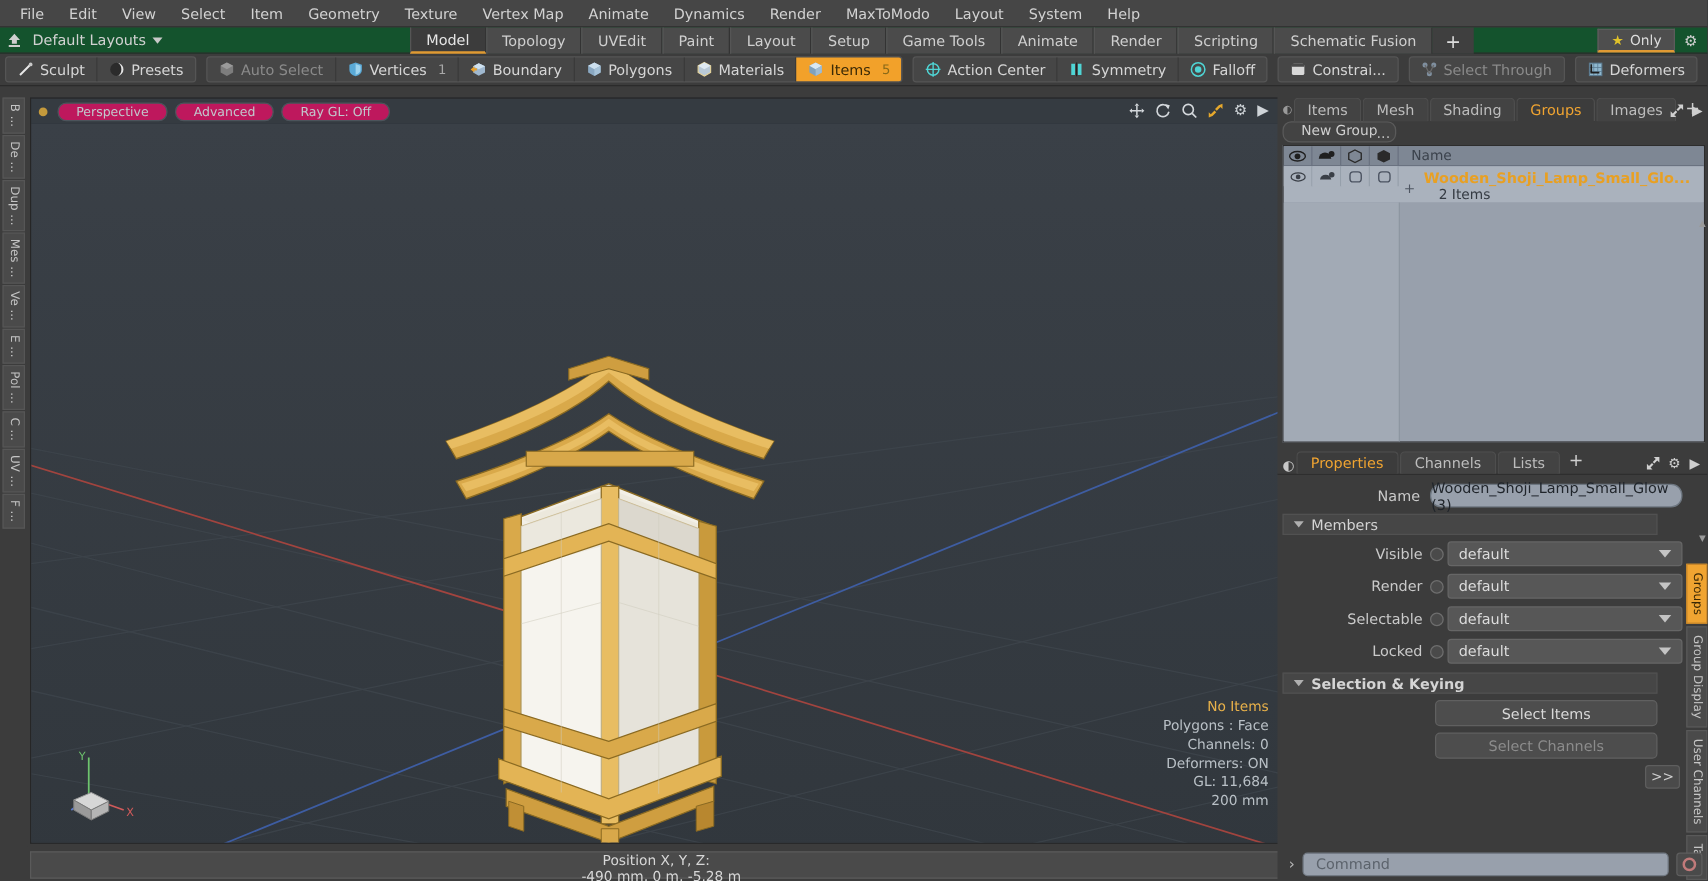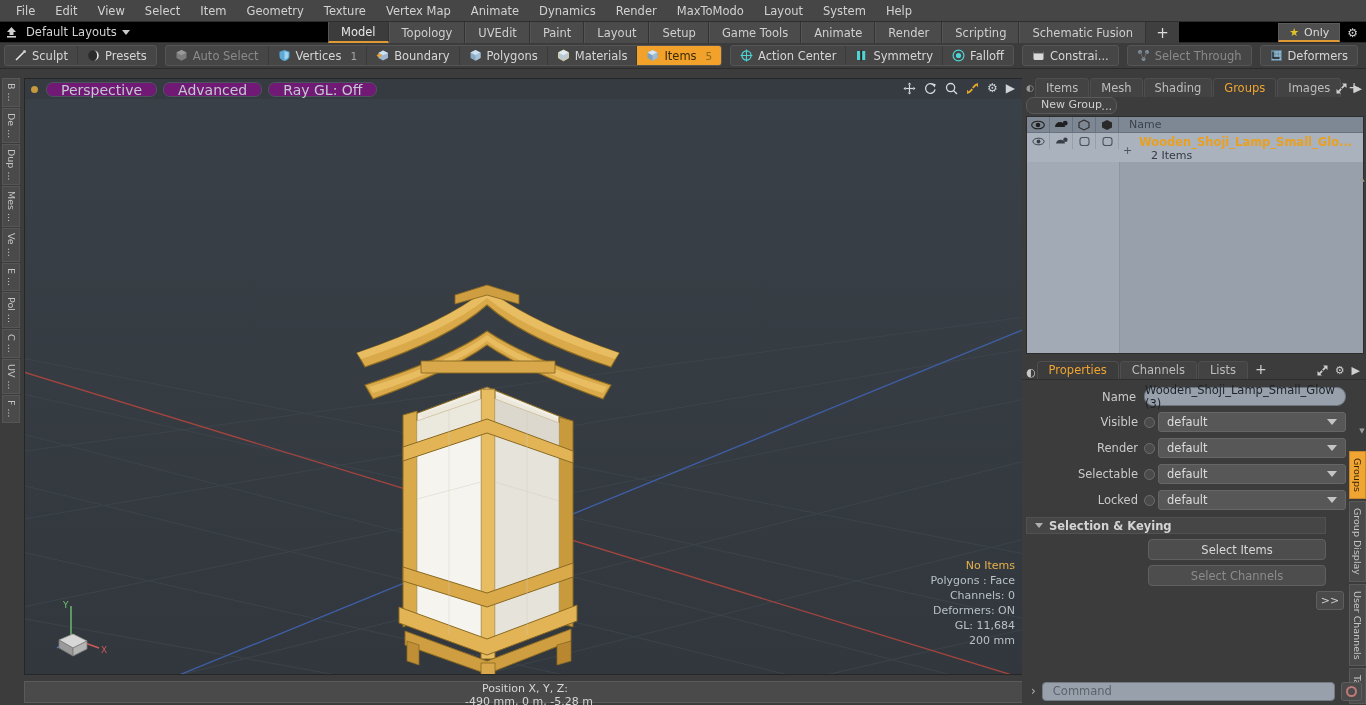--- a/index.html
+++ b/index.html
@@ -20,21 +20,21 @@
     display: flex; align-items: center; padding-left: 6px;
     border-bottom: 1px solid #2e2e2e;
   }
   .menubar .mi {
     padding: 0 10px; height: 20px; line-height: 20px;
     color: #d2d2d2; font-size: 11.5px; cursor: default; white-space: nowrap;
   }
 
   
   .layoutrow {
-    height: 21px; background: #000000;
+    height: 21px; background: #14532d;
     display: flex; align-items: center; position: relative;
     border-bottom: 1px solid #2b2b2b;
   }
   .home-ico { width: 22px; display:flex; align-items:center; justify-content:center; color:#cfcfcf; font-size:11px; }
   .deflayouts { padding: 0 8px 0 4px; font-size: 11.5px; color: #d2d2d2; display:flex; align-items:center; gap:5px;}
   .caret-d { width:0;height:0;border-left:4px solid transparent;border-right:4px solid transparent;border-top:5px solid #c9c9c9; }
   .tabstrip { position:absolute; left:328px; top:0; height:21px; display:flex; align-items:stretch; }
   .ltab {
     padding: 0 12px; height: 21px; line-height:20px;
     background: #4b4b4b; color: #cfcfcf; font-size: 11.5px;
@@ -79,21 +79,21 @@
   .vtab {
     width:18px; margin:0 2px 1px 2px; background:#4a4a4a; border:1px solid #565656;
     color:#c4c4c4; font-size:9.5px; writing-mode:vertical-rl; text-orientation:mixed;
     display:flex; align-items:center; justify-content:center; padding:4px 0; white-space:nowrap;
   }
 
   
   .viewport-wrap { position:absolute; left:24px; top:3px; right:342px; bottom:30px; background:#2e3338; border:1px solid #262626; }
   .vp-header { position:absolute; left:0; top:0; right:0; height:20px; background:#353b41; display:flex; align-items:center; padding-left:6px; gap:6px; }
   .vp-dot { width:7px;height:7px;border-radius:50%; background:#c49a3c; margin-right:2px;}
-  .vp-pill { padding:1px 14px; height:15px; line-height:13px; border:1px solid #4c545b; border-radius:7px; background:#701a75; color:#c2c8cd; font-size:14px; }
+  .vp-pill { padding:1px 14px; height:15px; line-height:13px; border:1px solid #4c545b; border-radius:7px; background:#be185d; color:#c2c8cd; font-size:10px; }
   .vp-icons { position:absolute; right:8px; top:2px; display:flex; align-items:center; gap:8px; color:#cfd4d8; font-size:12px; }
   .vp-canvas { position:absolute; left:0; top:20px; right:0; bottom:0; overflow:hidden; background:#343a40; }
   .vp-stats { position:absolute; right:8px; bottom:26px; text-align:right; font-size:11px; color:#b9c0c6; line-height:15px;margin-left:36px; }
   .vp-stats .hi { color:#e8b14a; }
 
   
   .statusbar { position:absolute; left:24px; right:342px; bottom:2px; height:22px;
                background:#4a4a4a; border:1px solid #5a5a5a; display:flex; align-items:center; padding-left:10px; font-size:11px; color:#d7d7d7;flex-direction:column;}
   .statusbar .lbl { margin-right:8px; }
 
@@ -654,20 +654,24 @@
           <span>▶</span>
         </div>
       </div>
 
       <div class="prop-body">
         <div class="prow">
           <div class="plabel">Name</div>
           <div class="namefield">Wooden_Shoji_Lamp_Small_Glow (3)</div>
         </div>
 
+        <div class="section" style="margin-left:0;margin-right:20px;">
+          <span class="tri"></span>
+          <span>Members</span>
+        </div>
 
         <div class="ddrow">
           <div class="dlabel">Visible</div>
           <div class="radio"></div>
           <div class="dropdown">
             <span>default</span>
             <span class="dcaret"></span>
           </div>
         </div>
         <div class="ddrow">

